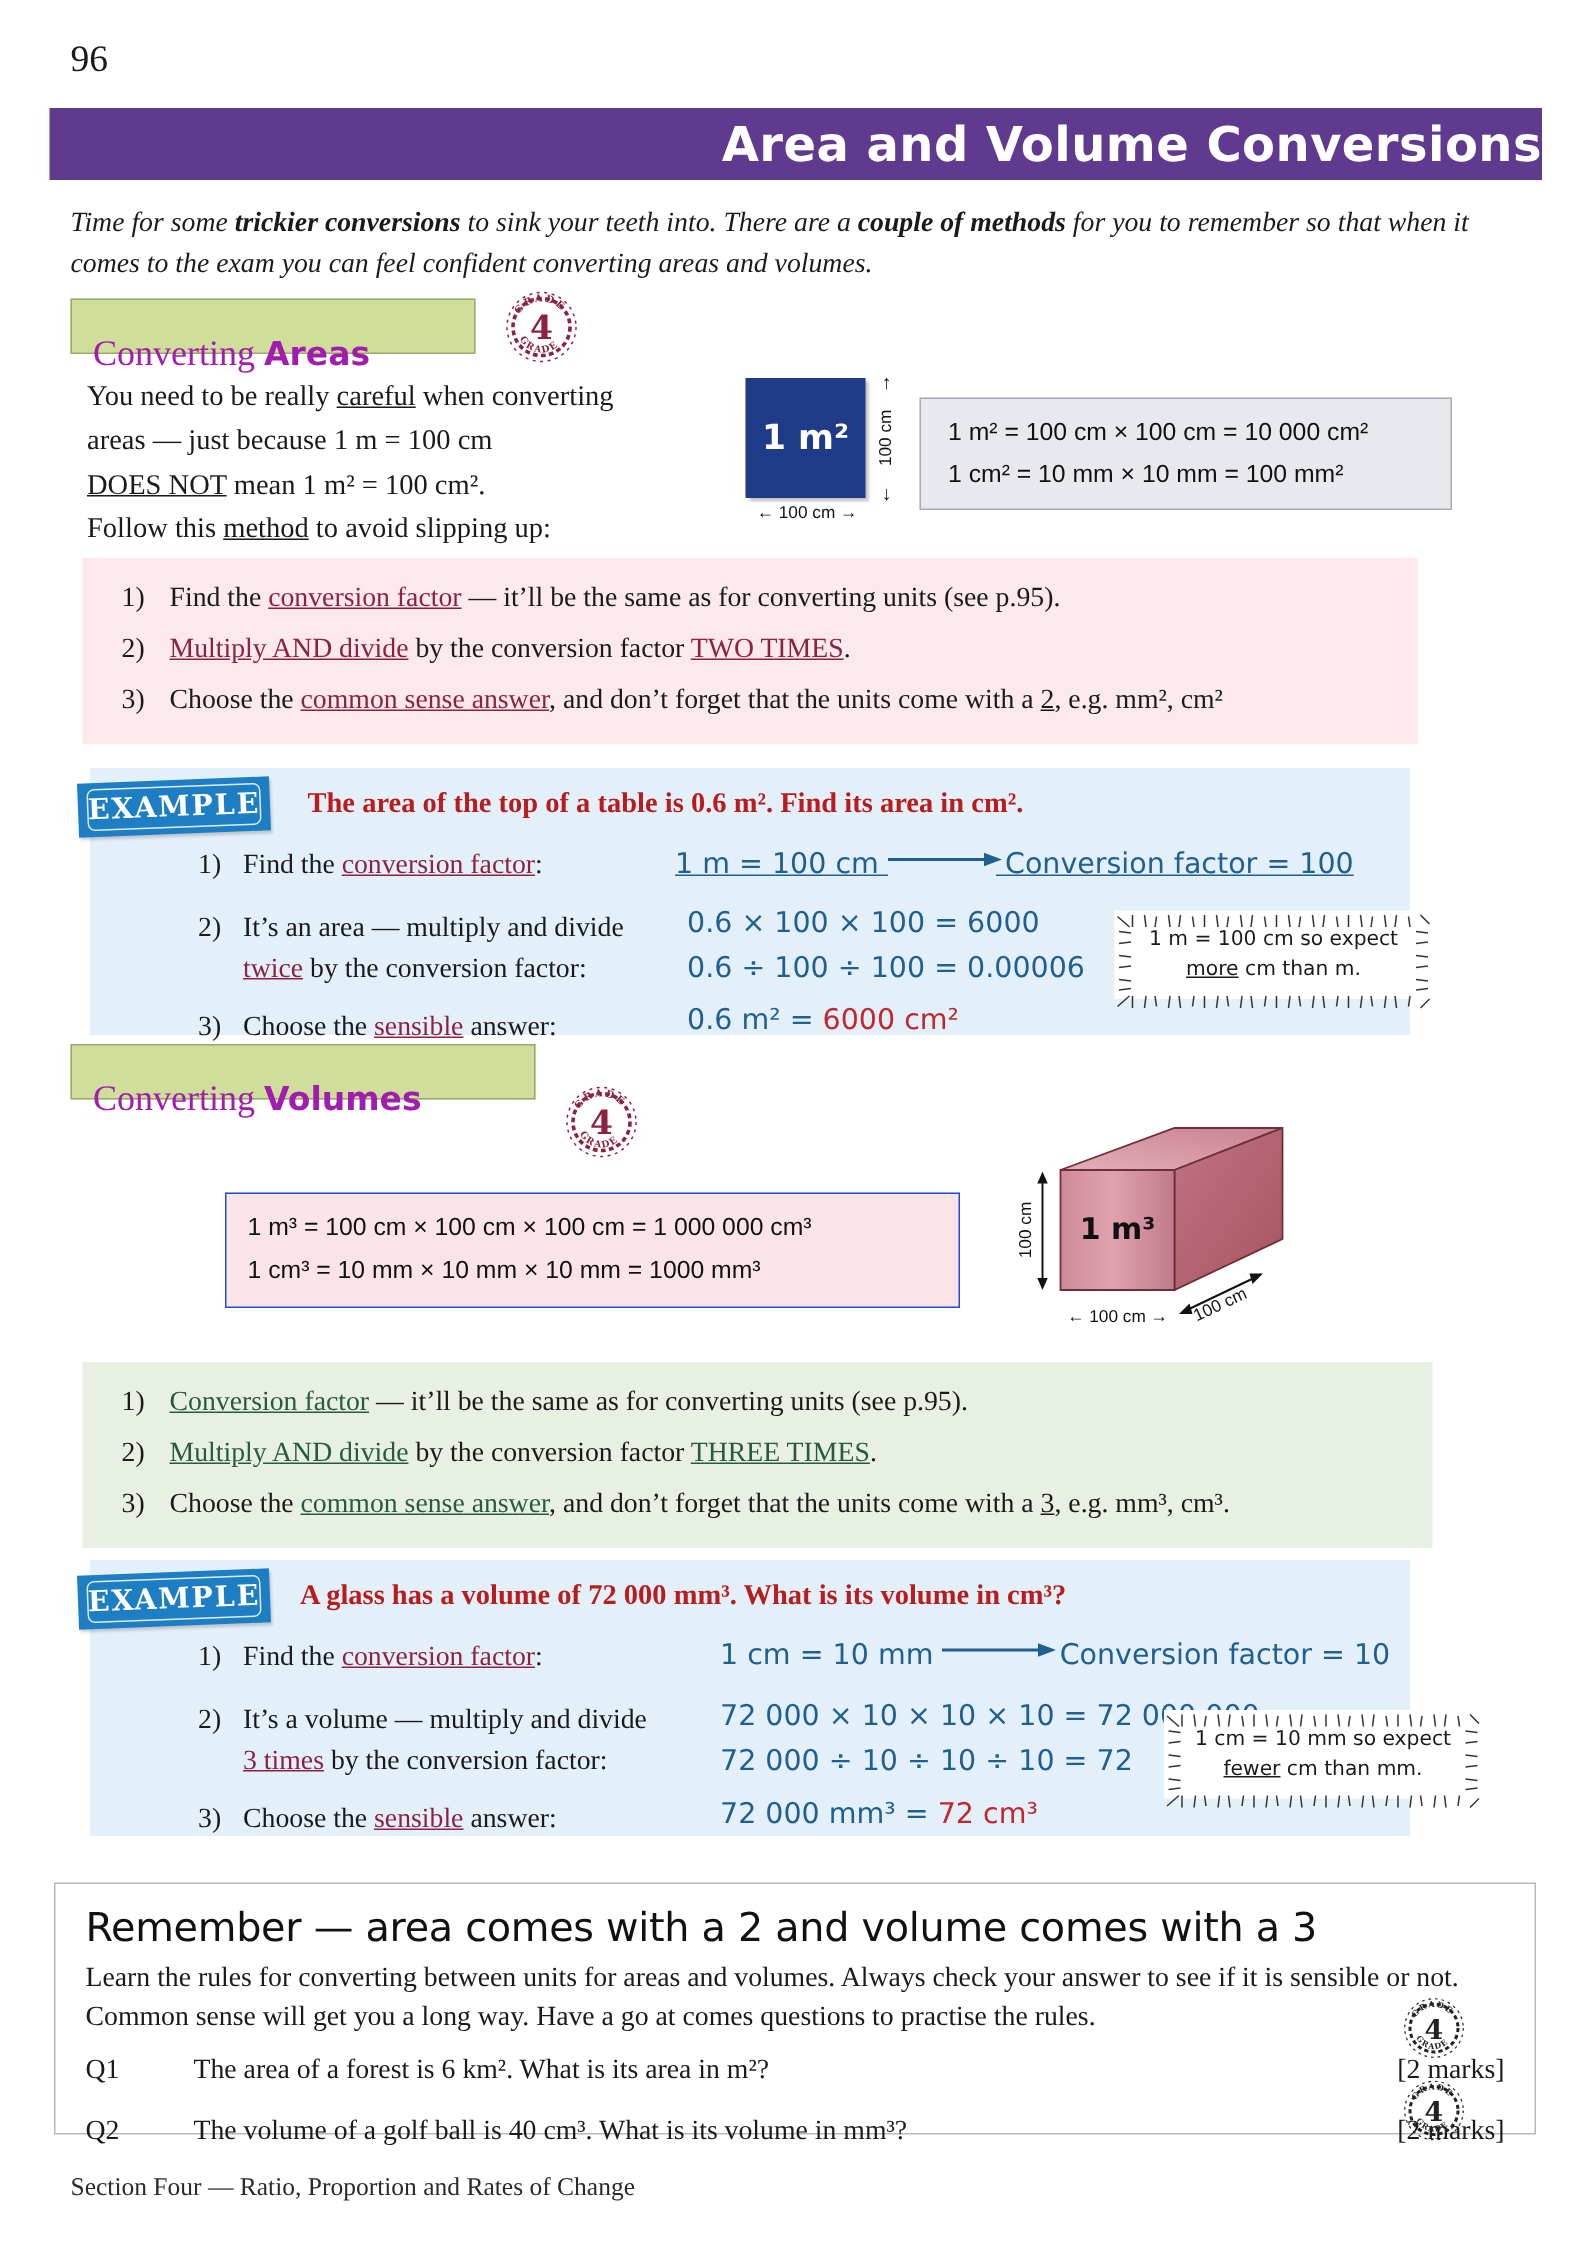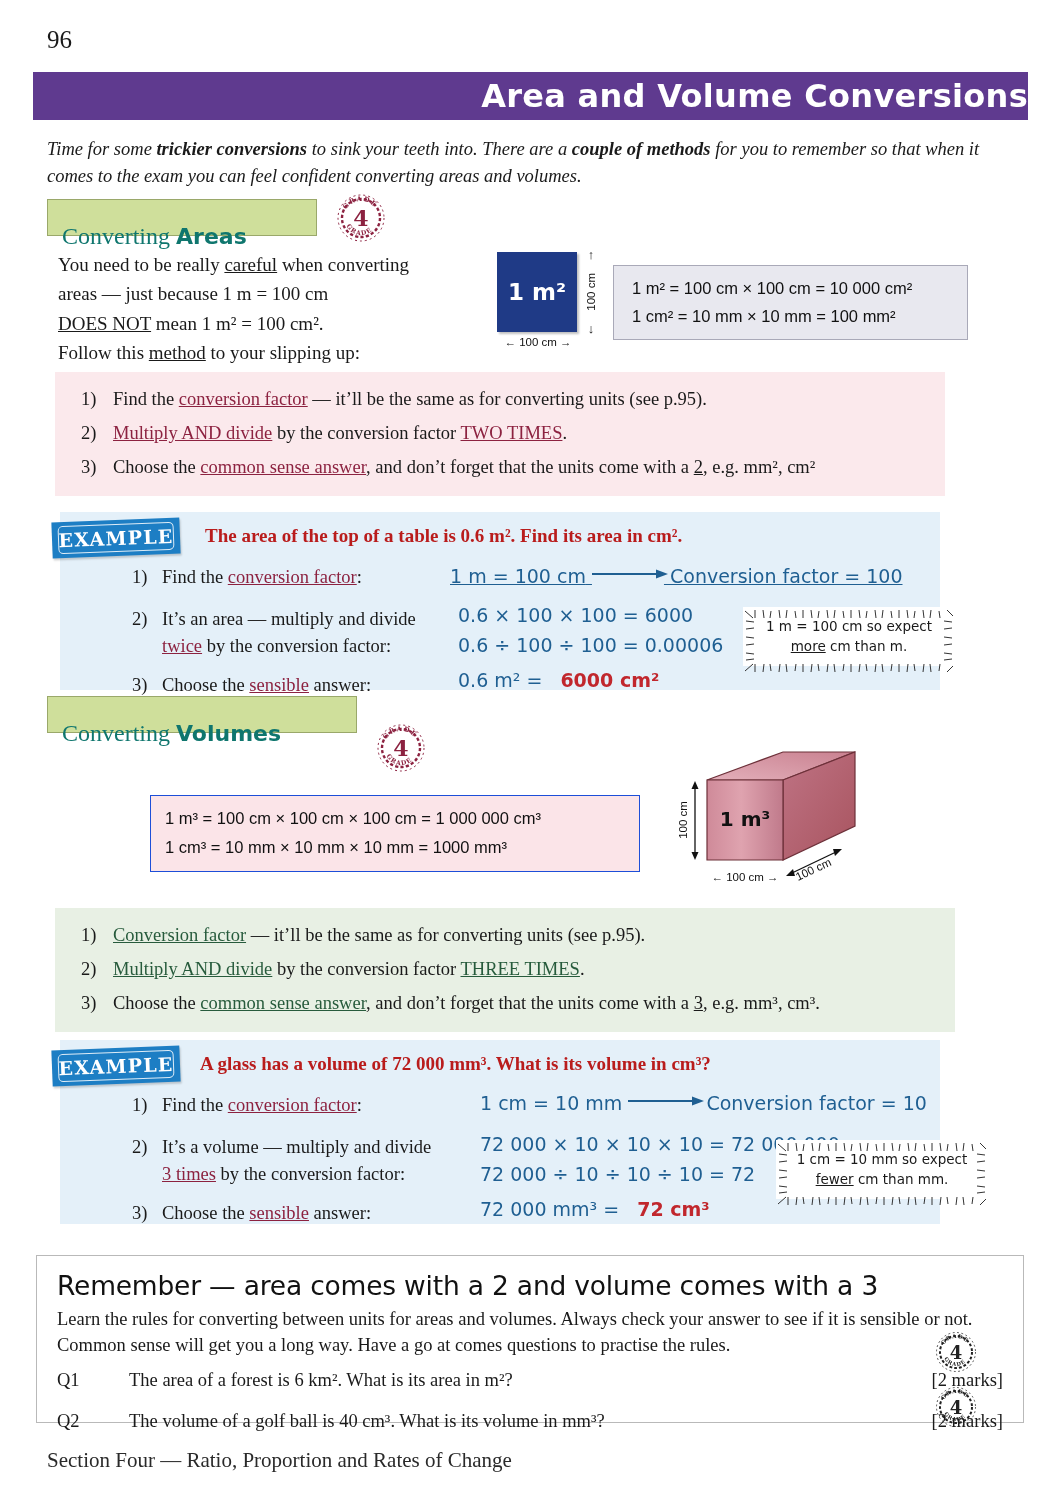--- a/index.html
+++ b/index.html
@@ -41,21 +41,21 @@
   .intro b { font-weight:bold; }
 
   
   .green-head {
     position:absolute;
     background:#cfdf9b; border:1px solid #9aa86a;
     height:37px; padding:0 14px;
     display:flex; align-items:center;
   }
   .green-head .gt {
-    font-size:24px; color:#0f766e; white-space:nowrap;
+    font-size:24px; color:#a21caf; white-space:nowrap;
     font-family:"Liberation Serif", serif;
     margin-top:37px;
   }
   .green-head .gt b { font-family:"DejaVu Sans", sans-serif; font-size:22px; font-weight:bold;}
   #head-areas   { left:47px; top:199px; width:270px; }
   #head-volumes { left:47px; top:696px; width:310px; }
 
   
   .stamp {
     position:absolute; width:52px; height:52px;
@@ -151,21 +151,21 @@
   .ex-step {
     display:flex; font-family:"Liberation Serif", serif;
     font-size:18.5px; line-height:1.42; color:#1a1a1a;
   }
   .ex-step .n { width:30px; flex:0 0 30px; }
   .ex-math {
     position:absolute;
     font-family:"DejaVu Sans", sans-serif;
     color:#1f5f92; font-size:19px; white-space:nowrap;
   }
-  .ex-math .red { color:#c1272d; font-weight:bold;margin-left:12px; }
+  .ex-math .red { color:#c1272d; font-weight:normal; }
   .arrow-line { display:inline-block; position:relative; width:72px; height:10px; vertical-align:middle; }
   .arrow-line svg { position:absolute; left:0; top:-5px; }
 
   
   .note {
     position:absolute; background:#ffffff;
     font-family:"DejaVu Sans", sans-serif; font-size:13.5px; color:#1a1a1a;
     text-align:center; line-height:1.5; padding:9px 12px;
   }
   .note u { text-decoration:underline; }
@@ -190,21 +190,21 @@
   .qrow .qid { width:72px; flex:0 0 72px; }
   .qrow .qtext { flex:1 1 auto; }
   .qrow .qmarks { flex:0 0 90px; text-align:right; }
   .qstamp { position:absolute; width:44px; height:44px; }
   #qstamp1 { left:934px; top:1330px; }
   #qstamp2 { left:934px; top:1385px; }
 
   
   .footer {
     position:absolute; left:47px; top:1448px;
-    font-family:"Liberation Serif", serif; font-size:21px; color:#2a2a2a;
+    font-family:"Liberation Serif", serif; font-size:17px; color:#2a2a2a;
   }
 </style>
 </head>
 <body>
 
 <div class="page">
 
   <div class="page-num">96</div>
 
   <div class="title-banner">
@@ -234,21 +234,21 @@
         <textPath href="#arcBotA" startOffset="14%">GRADE</textPath>
       </text>
       <text x="26" y="34" text-anchor="middle" font-family="DejaVu Serif, serif" font-size="22" font-weight="bold" fill="#8c2240">4</text>
     </svg>
   </div>
 
   <div class="body-text" id="areas-text">
     <span>You need to be really </span><span class="u-blk">careful</span><span> when converting</span><br>
     <span>areas — just because 1 m = 100 cm</span><br>
     <span class="u-blk">DOES NOT</span><span> mean 1 m² = 100 cm².</span><br>
-    <span>Follow this </span><span class="u-blk">method</span><span> to your slipping up:</span>
+    <span>Follow this </span><span class="u-blk">method</span><span> to avoid slipping up:</span>
   </div>
 
   <div class="sq-wrap">
     <div class="sq">
         <span>1 m²</span>
       </div>
   </div>
   <div class="dim-v">
     <span style="font-size:13px;line-height:.8">↑</span>
     <span class="lbl">100 cm</span>

